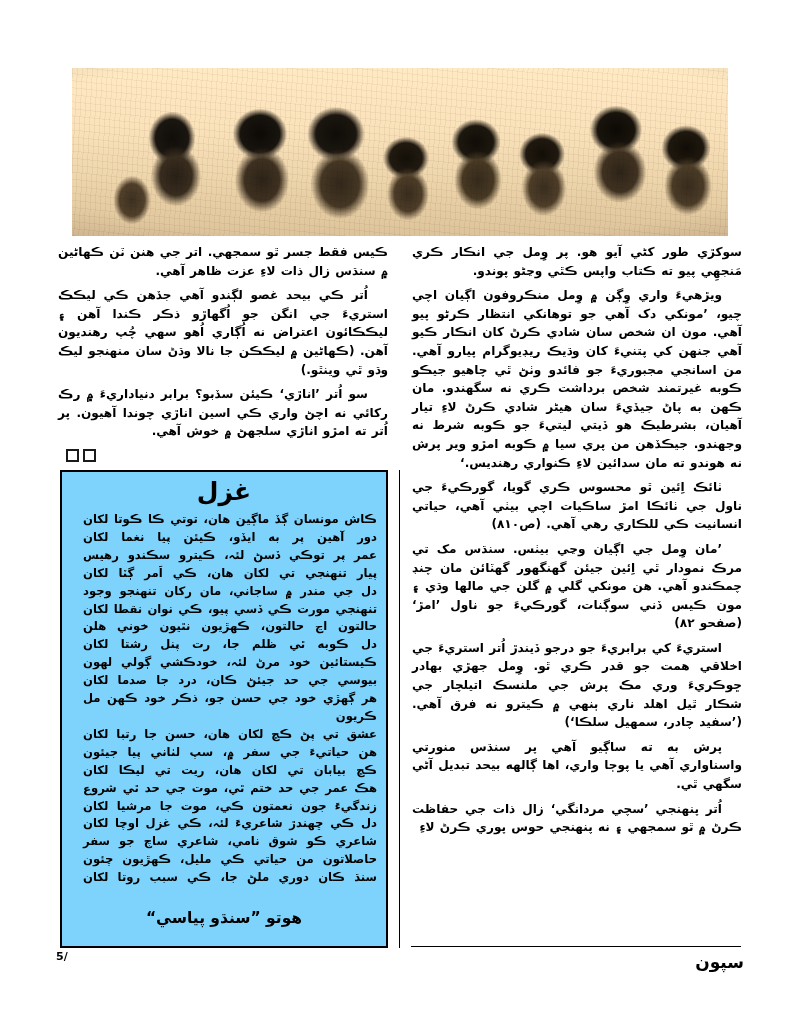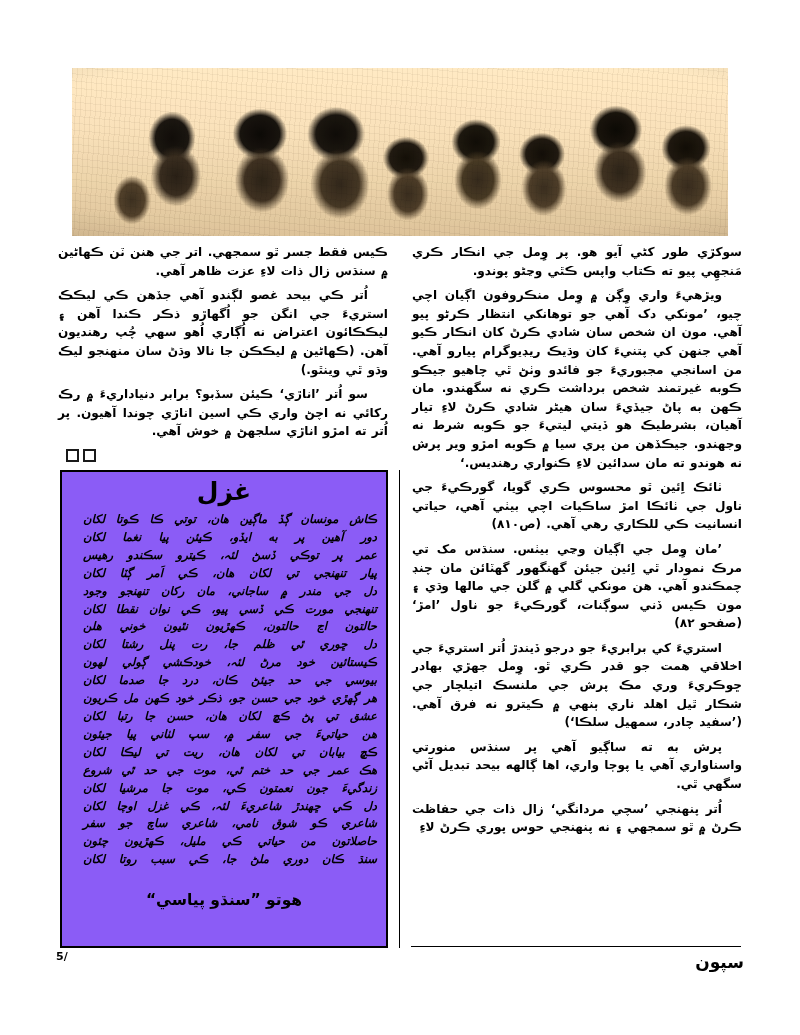--- a/index.html
+++ b/index.html
@@ -93,37 +93,36 @@
     border:2px solid #1a1a1a;
     background:#ffffff;
     box-sizing:border-box;
   }
 
   
   .ghazal-box{
     position:absolute;
     left:60px;top:470px;
     width:328px;height:478px;
-    background:#8b5cf6;
+    background:#7dd3fc;
     border:2px solid #000000;
     box-sizing:border-box;
     direction:rtl;
     overflow:hidden;
   }
   .ghazal-title{
     text-align:center;
     font-size:25px;
     font-weight:700;
     line-height:30px;
     margin:5px 0 4px 0;
     letter-spacing:0px;
   }
   .ghazal-lines{
     padding:0 9px 0 21px;
-    font-style:italic;
   }
   .ghazal-line{
     font-size:11.6px;
     line-height:17.9px;
     font-weight:700;
     text-align:justify;
     text-align-last:justify;
     white-space:normal;
     margin:0;
   }
@@ -201,21 +200,21 @@
   <div class="ghazal-box">
     <div class="ghazal-title">غزل</div>
     <div class="ghazal-lines">
       <p class="ghazal-line">ڪاش مونسان ڳڏ ماڳين هان، توتي ڪا ڪوتا لکان</p>
       <p class="ghazal-line">دور آهين پر به ايڏو، ڪيئن پيا نغما لکان</p>
       <p class="ghazal-line">عمر پر توڪي ڏسڻ لئہ، ڪيترو سڪندو رهيس</p>
       <p class="ghazal-line">پيار تنهنجي تي لکان هان، ڪي اَمر ڳٽا لکان</p>
       <p class="ghazal-line">دل جي مندر ۾ ساجاني، مان رکان تنهنجو وجود</p>
       <p class="ghazal-line">تنهنجي مورت ڪي ڏسي پيو، ڪي نوان نقطا لکان</p>
       <p class="ghazal-line">حالتون اڃ حالتون، ڪهڙيون نٿيون خوني هلن</p>
-      <p class="ghazal-line">دل ڇوري ٿي ظلم جا، رت پنل رشتا لکان</p>
+      <p class="ghazal-line">دل ڪوبه ٿي ظلم جا، رت پنل رشتا لکان</p>
       <p class="ghazal-line">ڪيستائين خود مرڻ لئہ، خودڪشي ڳولي لهون</p>
       <p class="ghazal-line">بيوسي جي حد جيئڻ ڪان، درد جا صدما لکان</p>
       <p class="ghazal-line">هر ڳهڙي خود جي حسن جو، ذڪر خود ڪهن مل ڪريون</p>
       <p class="ghazal-line">عشق تي پڻ ڪڇ لکان هان، حسن جا رتبا لکان</p>
       <p class="ghazal-line">هن حياتيءَ جي سفر ۾، سپ لٺاني پيا جيئون</p>
       <p class="ghazal-line">ڪڇ بيابان تي لکان هان، ريت تي ليڪا لکان</p>
       <p class="ghazal-line">هڪ عمر جي حد ختم ٿي، موت جي حد ٿي شروع</p>
       <p class="ghazal-line">زندگيءَ جون نعمتون ڪي، موت جا مرشيا لکان</p>
       <p class="ghazal-line">دل ڪي ڇهندڙ شاعريءَ لئہ، ڪي غزل اوچا لکان</p>
       <p class="ghazal-line">شاعري ڪو شوق نامي، شاعري ساچ جو سفر</p>

